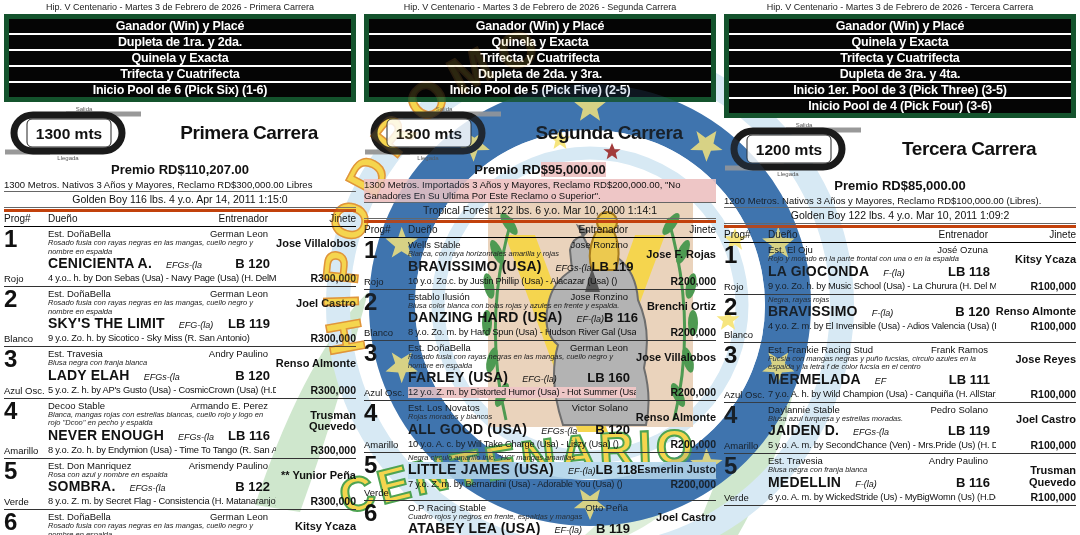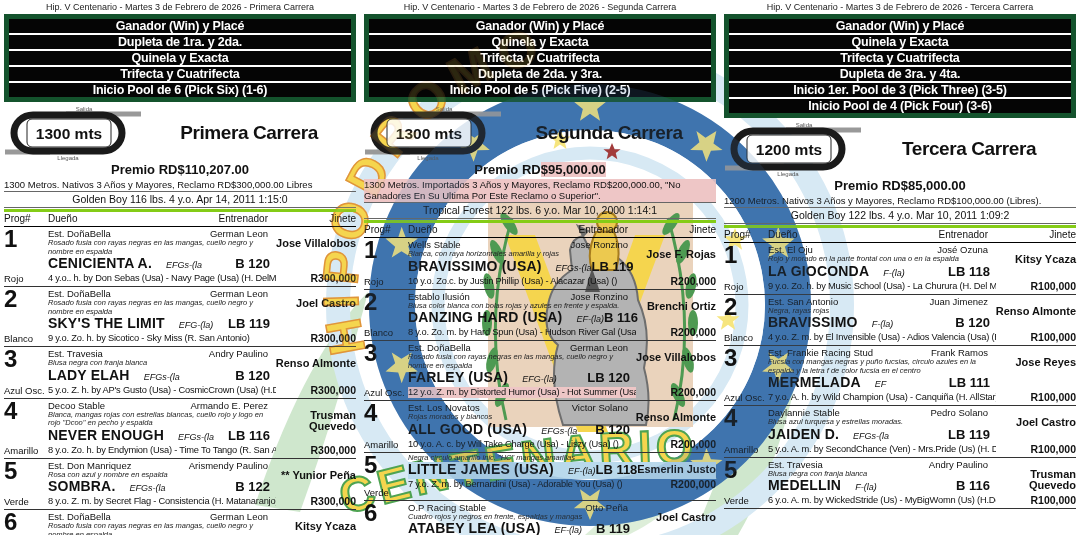--- a/index.html
+++ b/index.html
@@ -15,21 +15,21 @@
   .bars{border:5px solid #14532d;background:#fff;display:flex;flex-direction:column;gap:2px;}
   .bar{background:var(--barbg,#000);color:#fff;font-weight:bold;font-size:12.5px;line-height:14px;text-align:center;letter-spacing:-0.2px;}
   .race-head{display:flex;align-items:center;margin:3px 0 0;}
   .race-title{flex:1;text-align:center;font-weight:bold;font-size:19px;letter-spacing:-0.4px;}
   .premio{text-align:center;font-weight:bold;font-size:13px;margin:1px 0 2px;}
   .premio .hl:not(:empty){background:var(--pink);}
   .conds{font-size:9.5px;line-height:11px;border-bottom:1px solid #666;padding-bottom:1px;}
   .conds.hl-pink .cond-text{background:var(--pink);}
   .record{font-size:10.5px;line-height:13px;text-align:center;border-bottom:1px solid #666;padding:1px 0;}
   
-  .thead{position:relative;display:grid;grid-template-columns:44px 1fr;font-size:10px;line-height:12px;border-top:3px solid #84cc16;border-bottom:1px solid #000;margin-top:1px;padding:1px 0;}
+  .thead{position:relative;display:grid;grid-template-columns:44px 1fr;font-size:10px;line-height:12px;border-top:3px solid #c2410c;border-bottom:1px solid #000;margin-top:1px;padding:1px 0;}
   .th-mid{display:flex;justify-content:space-between;padding-right:88px;}
   .th-jinete{position:absolute;right:0;top:1px;}
   .horse{display:grid;grid-template-columns:44px 1fr;border-bottom:1px solid #333;padding:1px 0 2px;min-height:44px;}
   .hr-left{display:flex;flex-direction:column;justify-content:space-between;}
   .hr-num{font-size:24px;font-weight:bold;line-height:22px;}
   .hr-color{font-size:9.5px;line-height:11px;}
   .hr-body{position:relative;min-width:0;}
   .l1{display:flex;justify-content:space-between;font-size:9.5px;line-height:11px;padding-right:88px;}
   .silks{font-size:7.5px;font-style:italic;line-height:8.5px;color:#222;padding-right:86px;}
   .nameline{display:flex;align-items:baseline;line-height:15px;padding-right:86px;}
@@ -384,21 +384,21 @@
     </div>
     <div class="hr-body">
       <div class="l1">
         <span class="stable">Est. DoñaBella</span>
         <span class="trainer">German Leon</span>
       </div>
       <div class="silks">Rosado fusia con rayas negras en las mangas, cuello negro y nombre en espalda</div>
       <div class="nameline">
         <span class="hname">FARLEY (USA)</span>
         <span class="equip">EFG-(la)</span>
-        <span class="wt">LB 120</span>
+        <span class="wt">LB 160</span>
       </div>
       <div class="l4">
         <span class="pedigree hl-pink">12 y.o. Z. m. by Distorted Humor (Usa) - Hot Summer (Usa) ()</span>
         <span class="purse">R200,000</span>
       </div>
       <div class="jockey">Jose Villalobos</div>
     </div>
   </div>
 
   <div class="horse">
@@ -528,24 +528,20 @@
       <div class="jockey">Kitsy Ycaza</div>
     </div>
   </div>
 
   <div class="horse">
     <div class="hr-left">
       <div class="hr-num">2</div>
       <div class="hr-color">Blanco</div>
     </div>
     <div class="hr-body">
-      <div class="l1">
-        <span class="stable">Est. San Antonio</span>
-        <span class="trainer">Juan Jimenez</span>
-      </div>
       <div class="silks">Negra, rayas rojas</div>
       <div class="nameline">
         <span class="hname">BRAVISSIMO</span>
         <span class="equip">F-(la)</span>
         <span class="wt">B 120</span>
       </div>
       <div class="l4">
         <span class="pedigree">4 y.o. Z. m. by El Invensible (Usa) - Adios Valencia (Usa) (R. SanAntonio)</span>
         <span class="purse">R100,000</span>
       </div>

